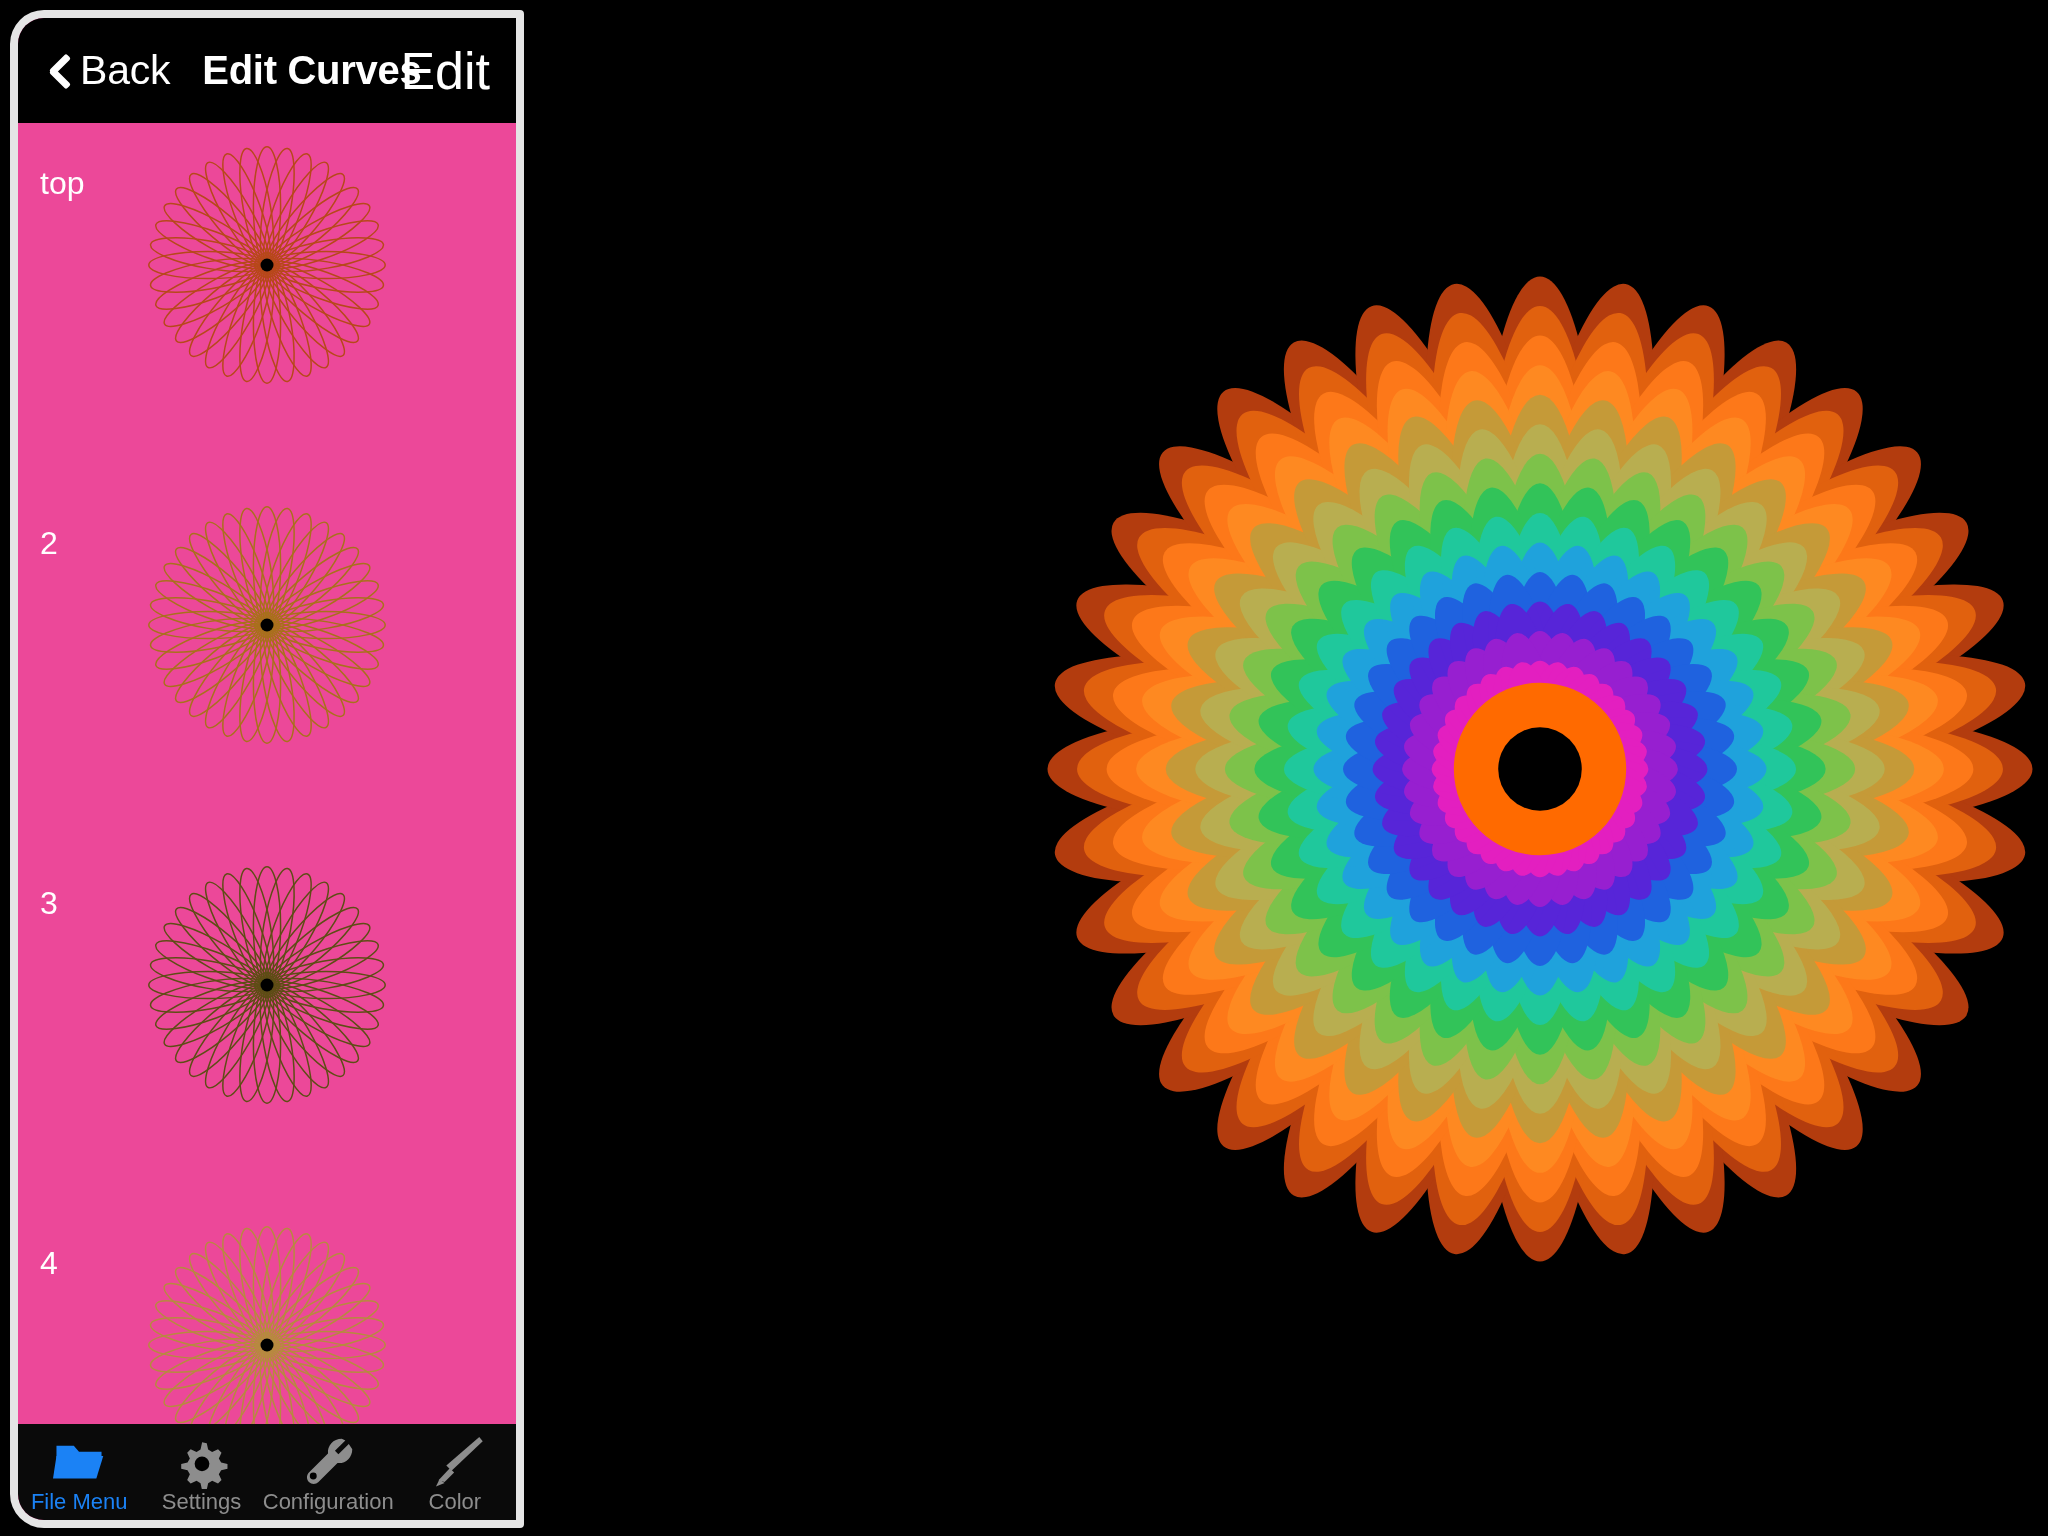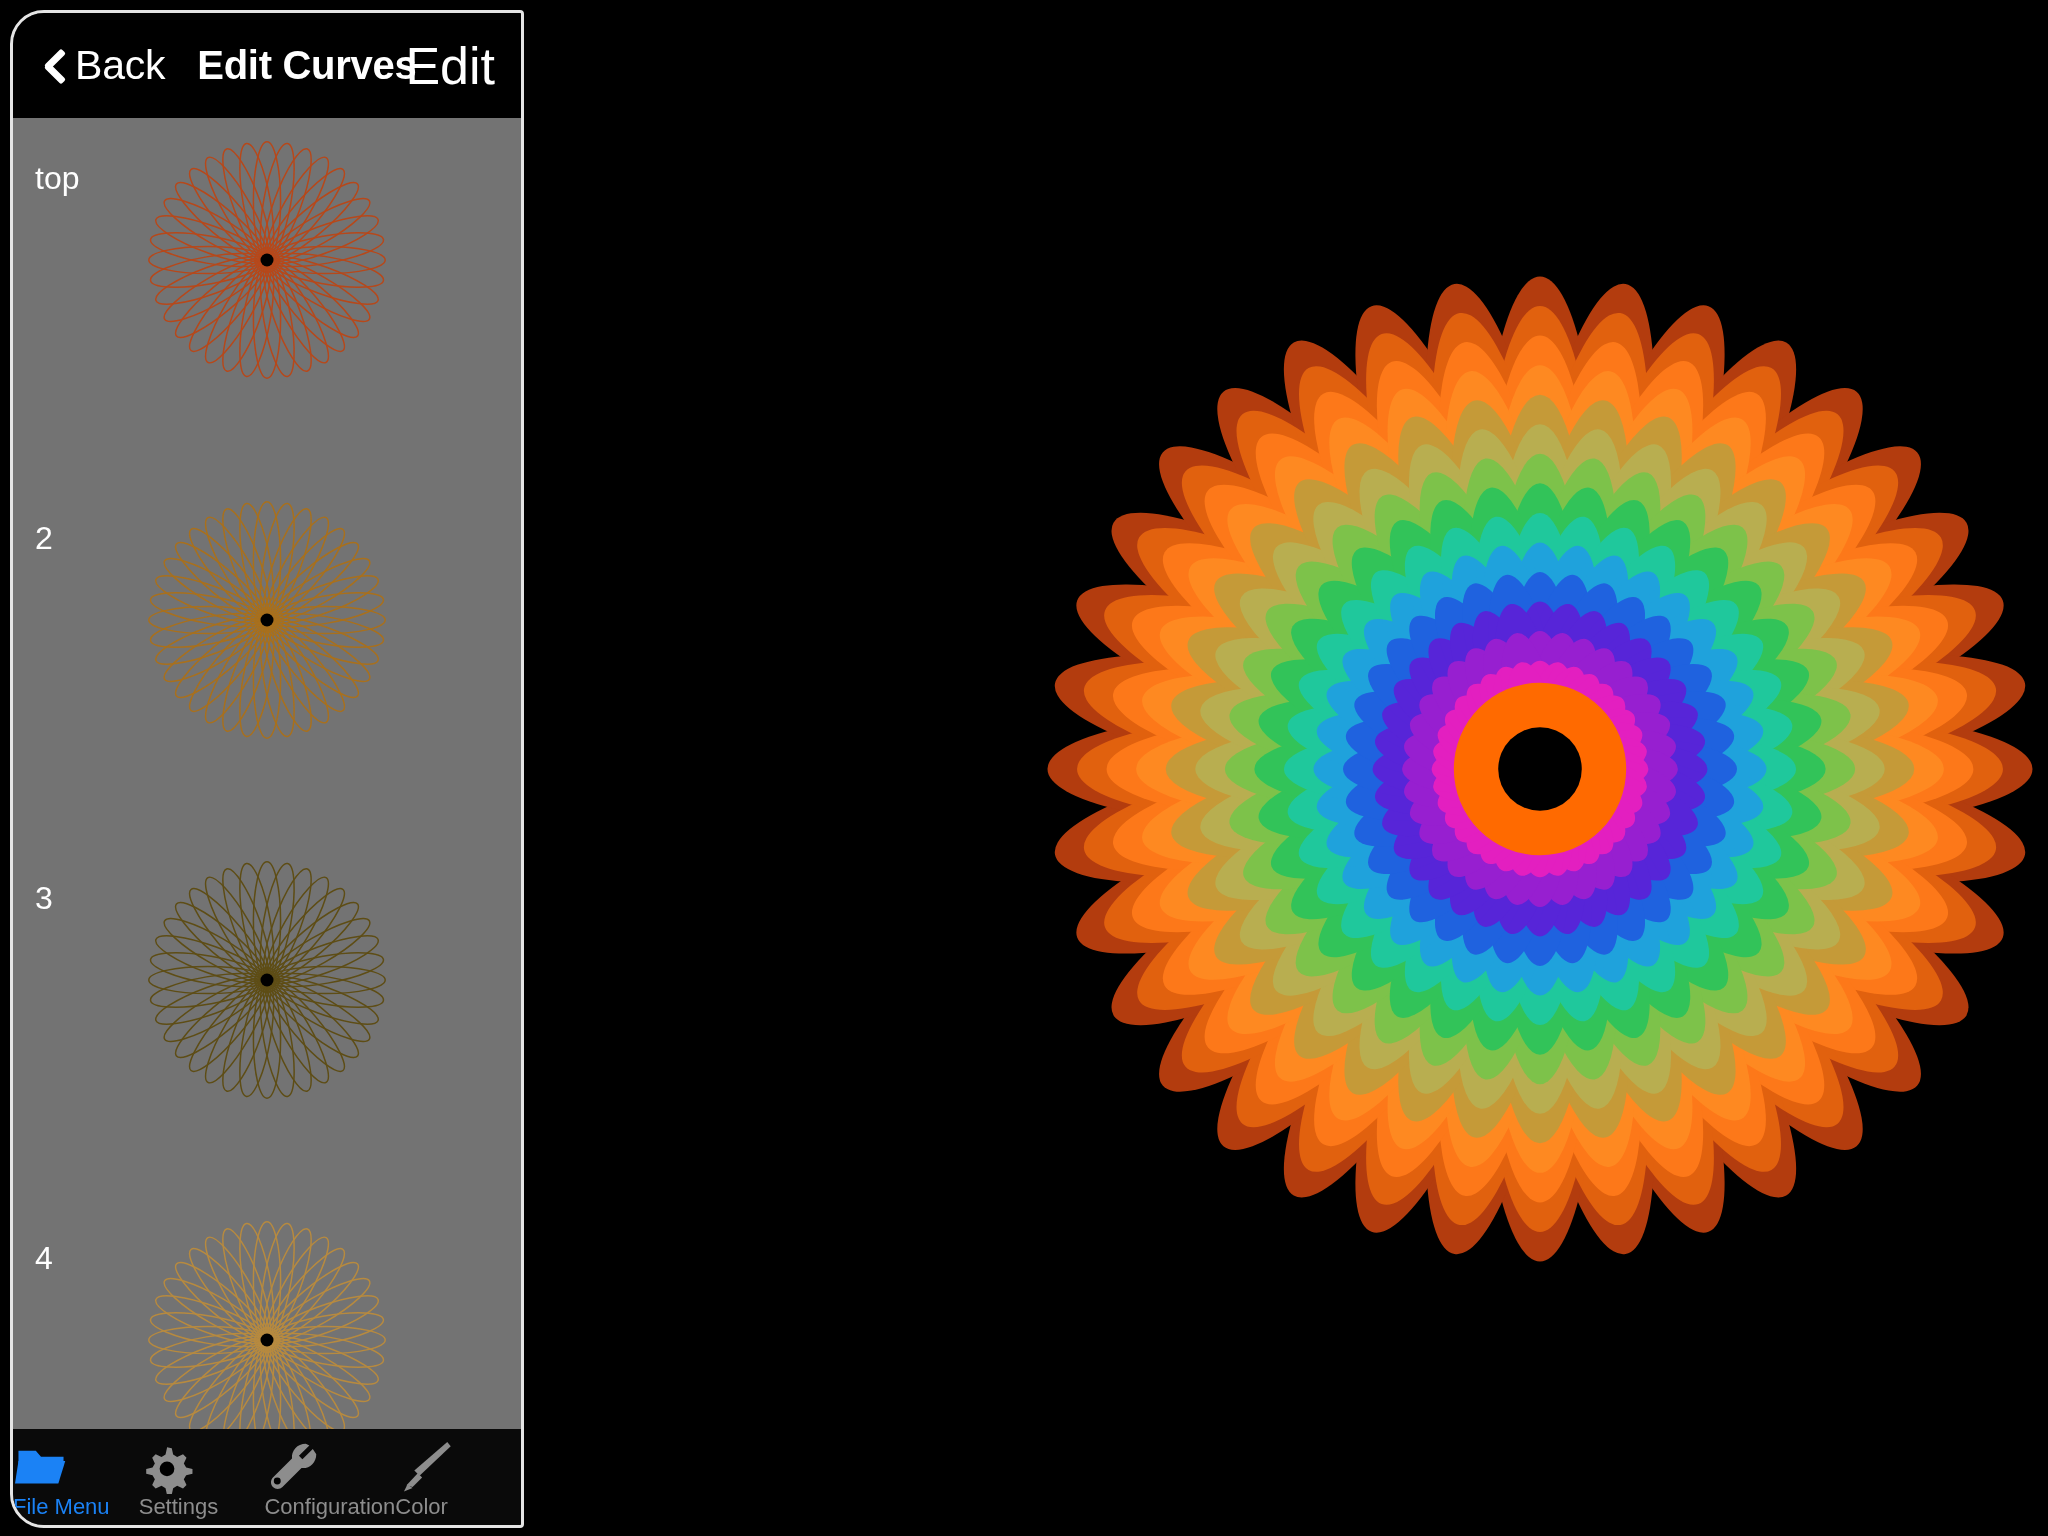--- a/index.html
+++ b/index.html
@@ -23,26 +23,26 @@
   }
 
   
   #sidebar {
     position: absolute;
     left: 10px;
     top: 10px;
     width: 514px;
     height: 1518px;
     box-sizing: border-box;
-    border: 3px solid #e5e5e5;
+    border: 8px solid #e5e5e5;
     border-top-left-radius: 34px;
     border-top-right-radius: 4px;
     border-bottom-left-radius: 34px;
     border-bottom-right-radius: 4px;
-    background: #737373;
+    background: #ec4899;
     overflow: hidden;
   }
 
   
   #navbar {
     position: absolute;
     left: 0;
     top: 0;
     width: 100%;
     height: 105px;
@@ -149,21 +149,21 @@
     bottom: 0;
     height: 96px;
     background: #0a0a0a;
     display: flex;
     align-items: flex-end;
   }
   .tab-item {
     flex: 1;
     display: flex;
     flex-direction: column;
-    align-items: flex-start;
+    align-items: center;
     justify-content: flex-end;
     padding-bottom: 7px;
     cursor: pointer;
     user-select: none;
   }
   .tab-icon {
     width: 56px;
     height: 52px;
     display: block;
     margin-bottom: 1px;

